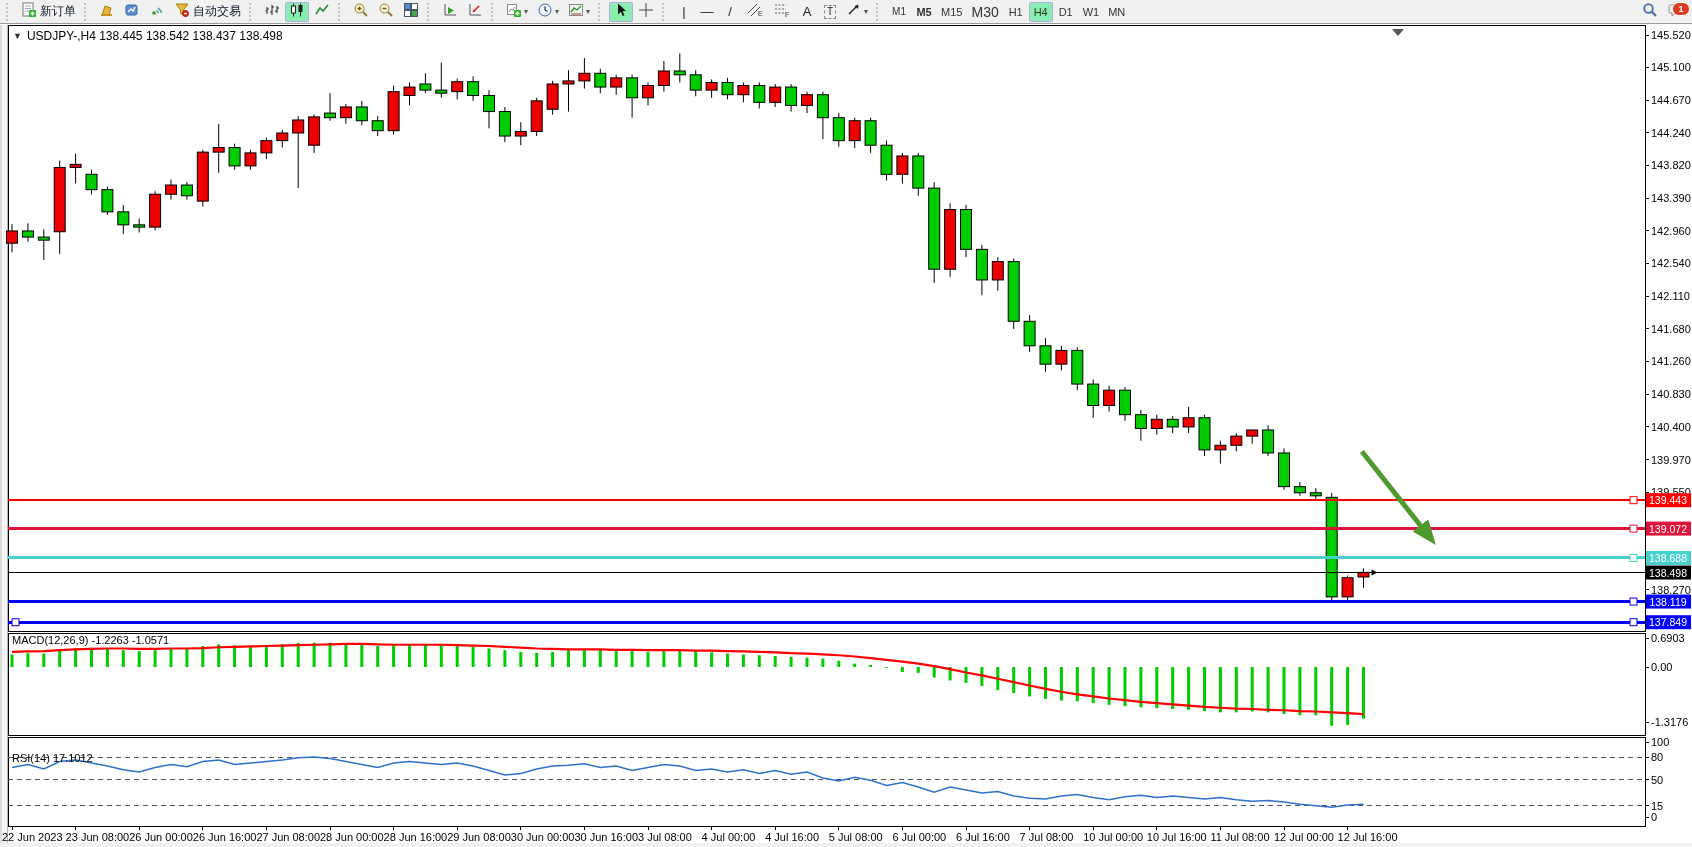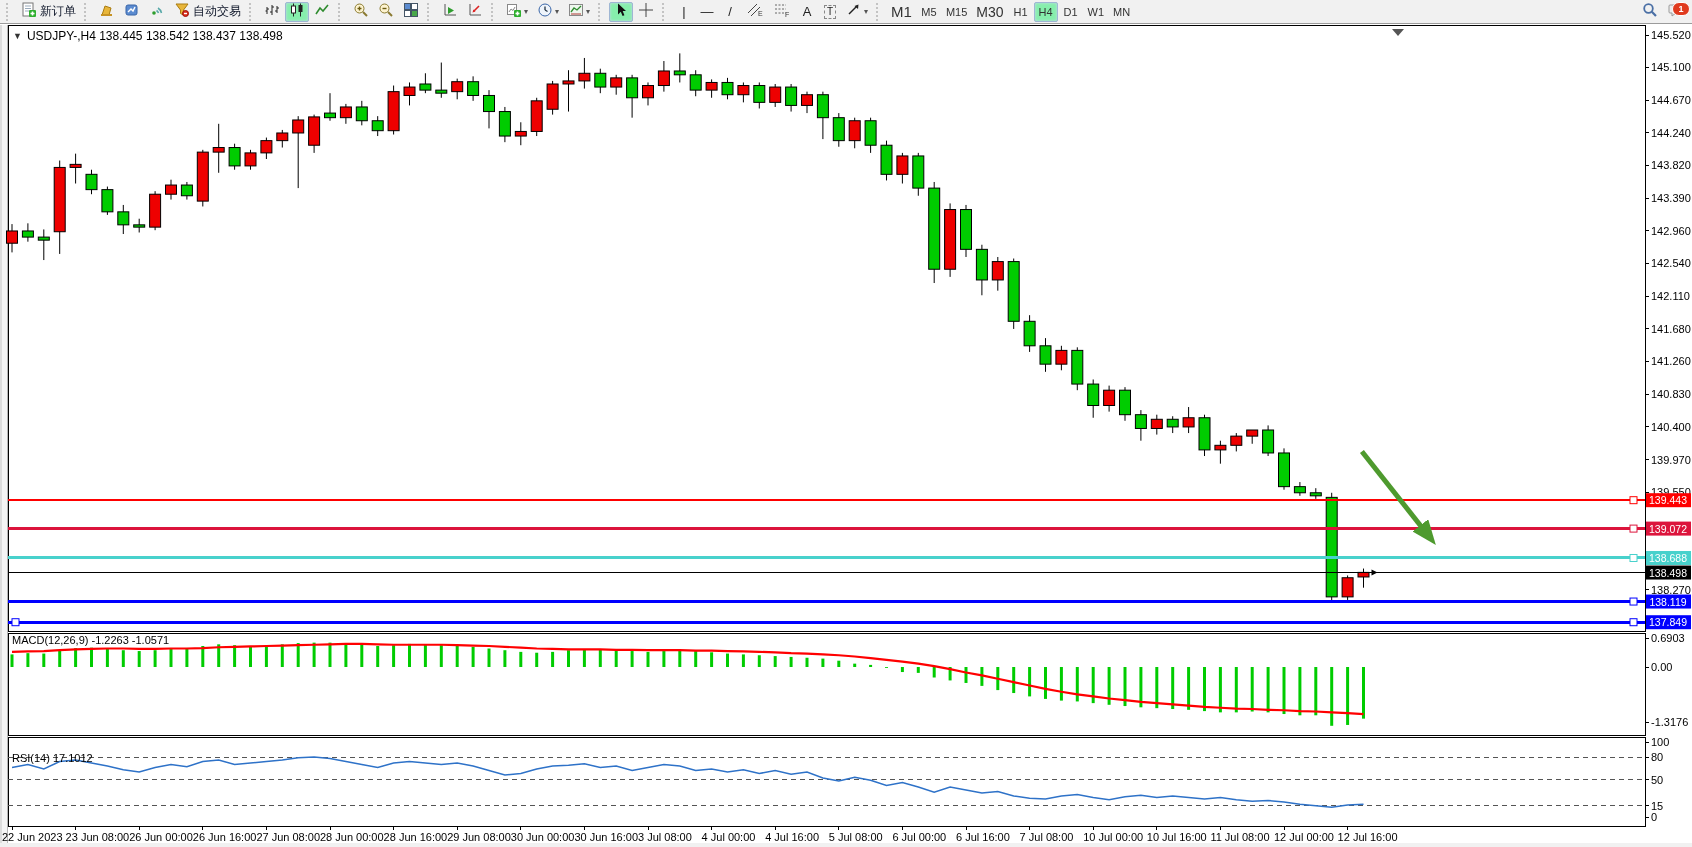--- a/index.html
+++ b/index.html
@@ -270,22 +270,22 @@
           <line x1="3" y1="12" x2="11" y2="4" stroke="#222" stroke-width="1.5"></line>
       <polygon points="12.5,2.5 12,7 8.5,4" fill="#222"></polygon>
         </svg>
     </span>
     <span class="caret">▾</span>
   </span>
 
   <span class="tsep"></span>
 
   <span class="tf" id="tf-buttons" style="display:inline-flex;gap:1px">
-      <span class="tbtn lbl" style="font-size: 15px; min-width: 24px;">M1</span>
-      <span class="tbtn lbl" style="font-size: 11px; min-width: 24px;">M5</span>
+      <span class="tbtn lbl" style="font-size: 10px; min-width: 24px;">M1</span>
+      <span class="tbtn lbl" style="font-size: 11px; min-width: 24px; font-weight: bold;">M5</span>
       <span class="tbtn lbl" style="font-size: 11px; min-width: 24px;">M15</span>
       <span class="tbtn lbl" style="font-size: 14px; min-width: 24px;">M30</span>
       <span class="tbtn lbl" style="font-size: 11px; min-width: 24px;">H1</span>
       <span class="tbtn lbl active" style="font-size: 11px; min-width: 24px;">H4</span>
       <span class="tbtn lbl" style="font-size: 11px; min-width: 24px;">D1</span>
       <span class="tbtn lbl" style="font-size: 11px; min-width: 24px;">W1</span>
       <span class="tbtn lbl" style="font-size: 11px; min-width: 24px;">MN</span>
     </span>
 
   <span class="spacer"></span>

